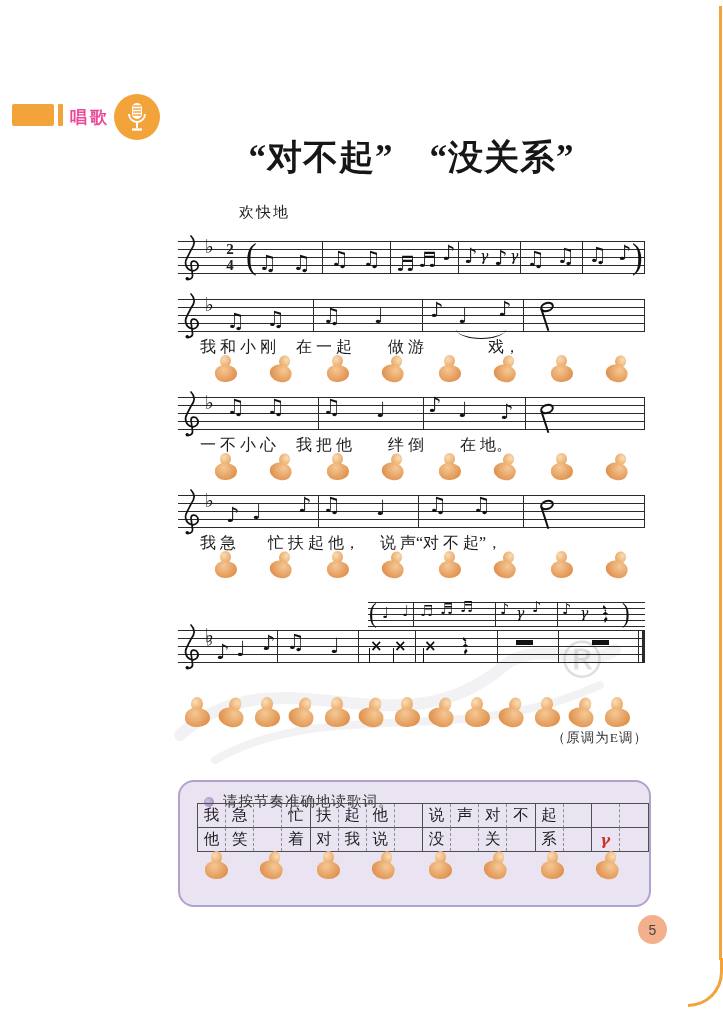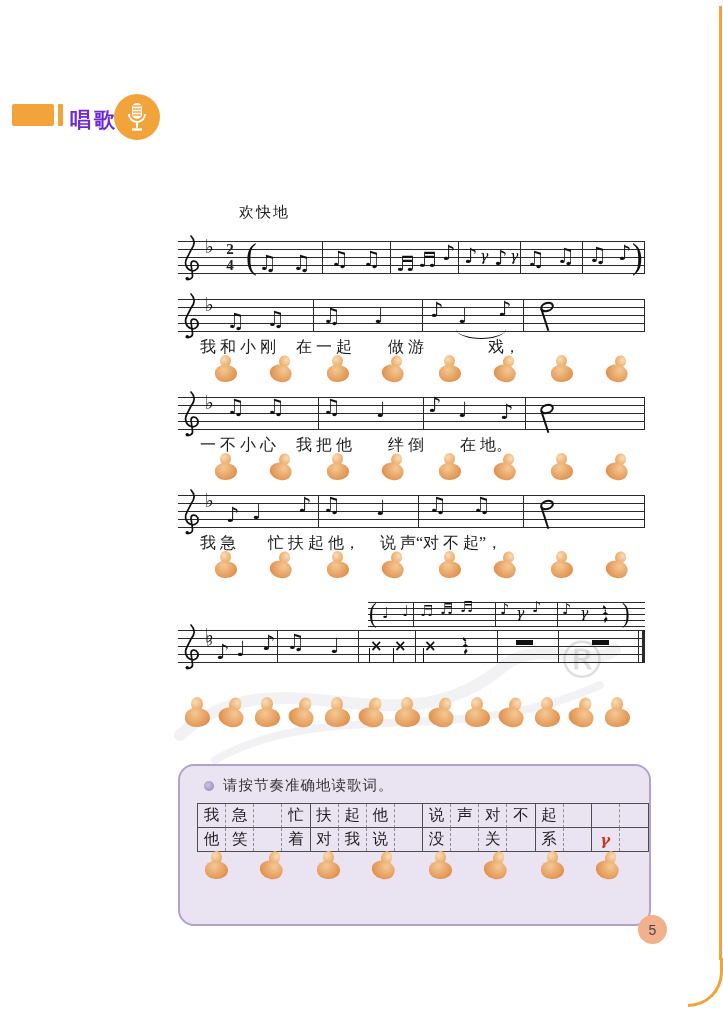--- a/index.html
+++ b/index.html
@@ -7,21 +7,21 @@
         font-family:"Liberation Serif","DejaVu Serif",serif;color:#222;}
 
   
   .right-line{position:absolute;left:719px;top:6px;width:3px;height:954px;background:#F2A33A;}
   .corner-hook{position:absolute;left:688px;top:958px;width:32px;height:46px;
         border-right:3px solid #F2A33A;border-bottom:3px solid #F2A33A;border-bottom-right-radius:38px;}
 
   
   .hd-bar{position:absolute;left:12px;top:104px;width:42px;height:22px;background:#F2A33A;border-radius:2px;}
   .hd-tip{position:absolute;left:58px;top:104px;width:5px;height:22px;background:#F2A33A;border-radius:1px;}
-  .hd-tag{position:absolute;left:70px;top:106px;font-size:21px;font-weight:bold;color:#6d28d9;letter-spacing:3px;}
+  .hd-tag{position:absolute;left:70px;top:106px;font-size:17px;font-weight:bold;color:#ec4899;letter-spacing:3px;}
   .mic-circle{position:absolute;left:114px;top:94px;width:46px;height:46px;border-radius:50%;background:#F2A33A;
         display:flex;align-items:center;justify-content:center;}
 
   .title{position:absolute;left:178px;top:134px;width:467px;text-align:center;
          font-size:35px;font-weight:bold;color:#161616;letter-spacing:1px;}
   .tempo{position:absolute;left:239px;top:203px;font-size:15px;color:#222;letter-spacing:2px;}
   .credit{position:absolute;left:178px;top:204px;width:467px;text-align:right;font-size:14px;letter-spacing:2px;}
   .keynote{position:absolute;left:420px;top:729px;width:228px;text-align:right;font-size:13.5px;letter-spacing:1px;color:#333;}
 
   
@@ -61,21 +61,21 @@
 
   
   .fig{position:absolute;}
   .fig::before{content:"";position:absolute;left:26%;top:0;width:46%;height:46%;border-radius:50%;
         background:radial-gradient(circle at 35% 35%,#f9ddb4,#e6954d);}
   .fig::after{content:"";position:absolute;left:4%;bottom:0;width:92%;height:64%;
         border-radius:46% 54% 52% 48%;background:radial-gradient(circle at 40% 28%,#f5c894,#d98038);}
   .fig.p2{transform:rotate(16deg) scaleX(-1);}
 
   
-  .activity{position:absolute;left:178px;top:764px;width:473px;height:162px;background:#EAE4F2;
+  .activity{position:absolute;left:178px;top:780px;width:473px;height:127px;background:#EAE4F2;
             border:2px solid #B2A1CC;border-radius:16px;box-sizing:border-box;}
   .instr-row{position:absolute;left:24px;top:10px;font-size:14.5px;color:#333;letter-spacing:1px;}
   .bullet{display:inline-block;width:10px;height:10px;border-radius:50%;margin-right:9px;
           background:radial-gradient(circle at 40% 40%,#cfc3e2,#8F7BB5);vertical-align:-1px;}
   #rhythm-table{position:absolute;left:197px;top:803px;width:452px;border:1.5px solid #4f4f4f;
             display:grid;grid-template-columns:repeat(16,1fr);background:rgba(255,255,255,.0);box-sizing:border-box;}
   .rcell{height:23px;display:flex;align-items:center;justify-content:center;font-size:15.5px;color:#1c1c1c;
          border-right:1px dashed #8f8f8f;}
   .rcell.solid{border-right:1px solid #4f4f4f;}
   .rcell.last{border-right:none;}
@@ -111,23 +111,25 @@
       <line x1="8" y1="28.5" x2="18" y2="28.5" stroke="#fff" stroke-width="2.4"></line>
     </svg>
   </div>
 
   <svg class="wm-swirl" width="480" height="170" viewBox="0 0 480 170">
     <path d="M20 125 C120 35 235 150 345 55 C380 28 430 60 455 40" fill="none" stroke="#8d8da8" stroke-width="12" stroke-linecap="round"></path>
     <path d="M55 150 C170 85 300 140 440 75" fill="none" stroke="#8d8da8" stroke-width="8" stroke-linecap="round"></path>
   </svg>
   <div class="wm-reg">®</div>
 
+  <div class="title">“对不起”　“没关系”</div>
   <div class="tempo">欢快地</div>
 
 
+  <div class="keynote">（原调为E调）</div>
 
   <div class="activity">
     <div class="instr-row"><span class="bullet"></span><span>请按节奏准确地读歌词。</span></div>
   </div>
   <div id="rhythm-table">
       <div class="rcell r1">我</div>
       <div class="rcell r1">急</div>
       <div class="rcell r1"></div>
       <div class="rcell r1 solid">忙</div>
       <div class="rcell r1">扶</div>

